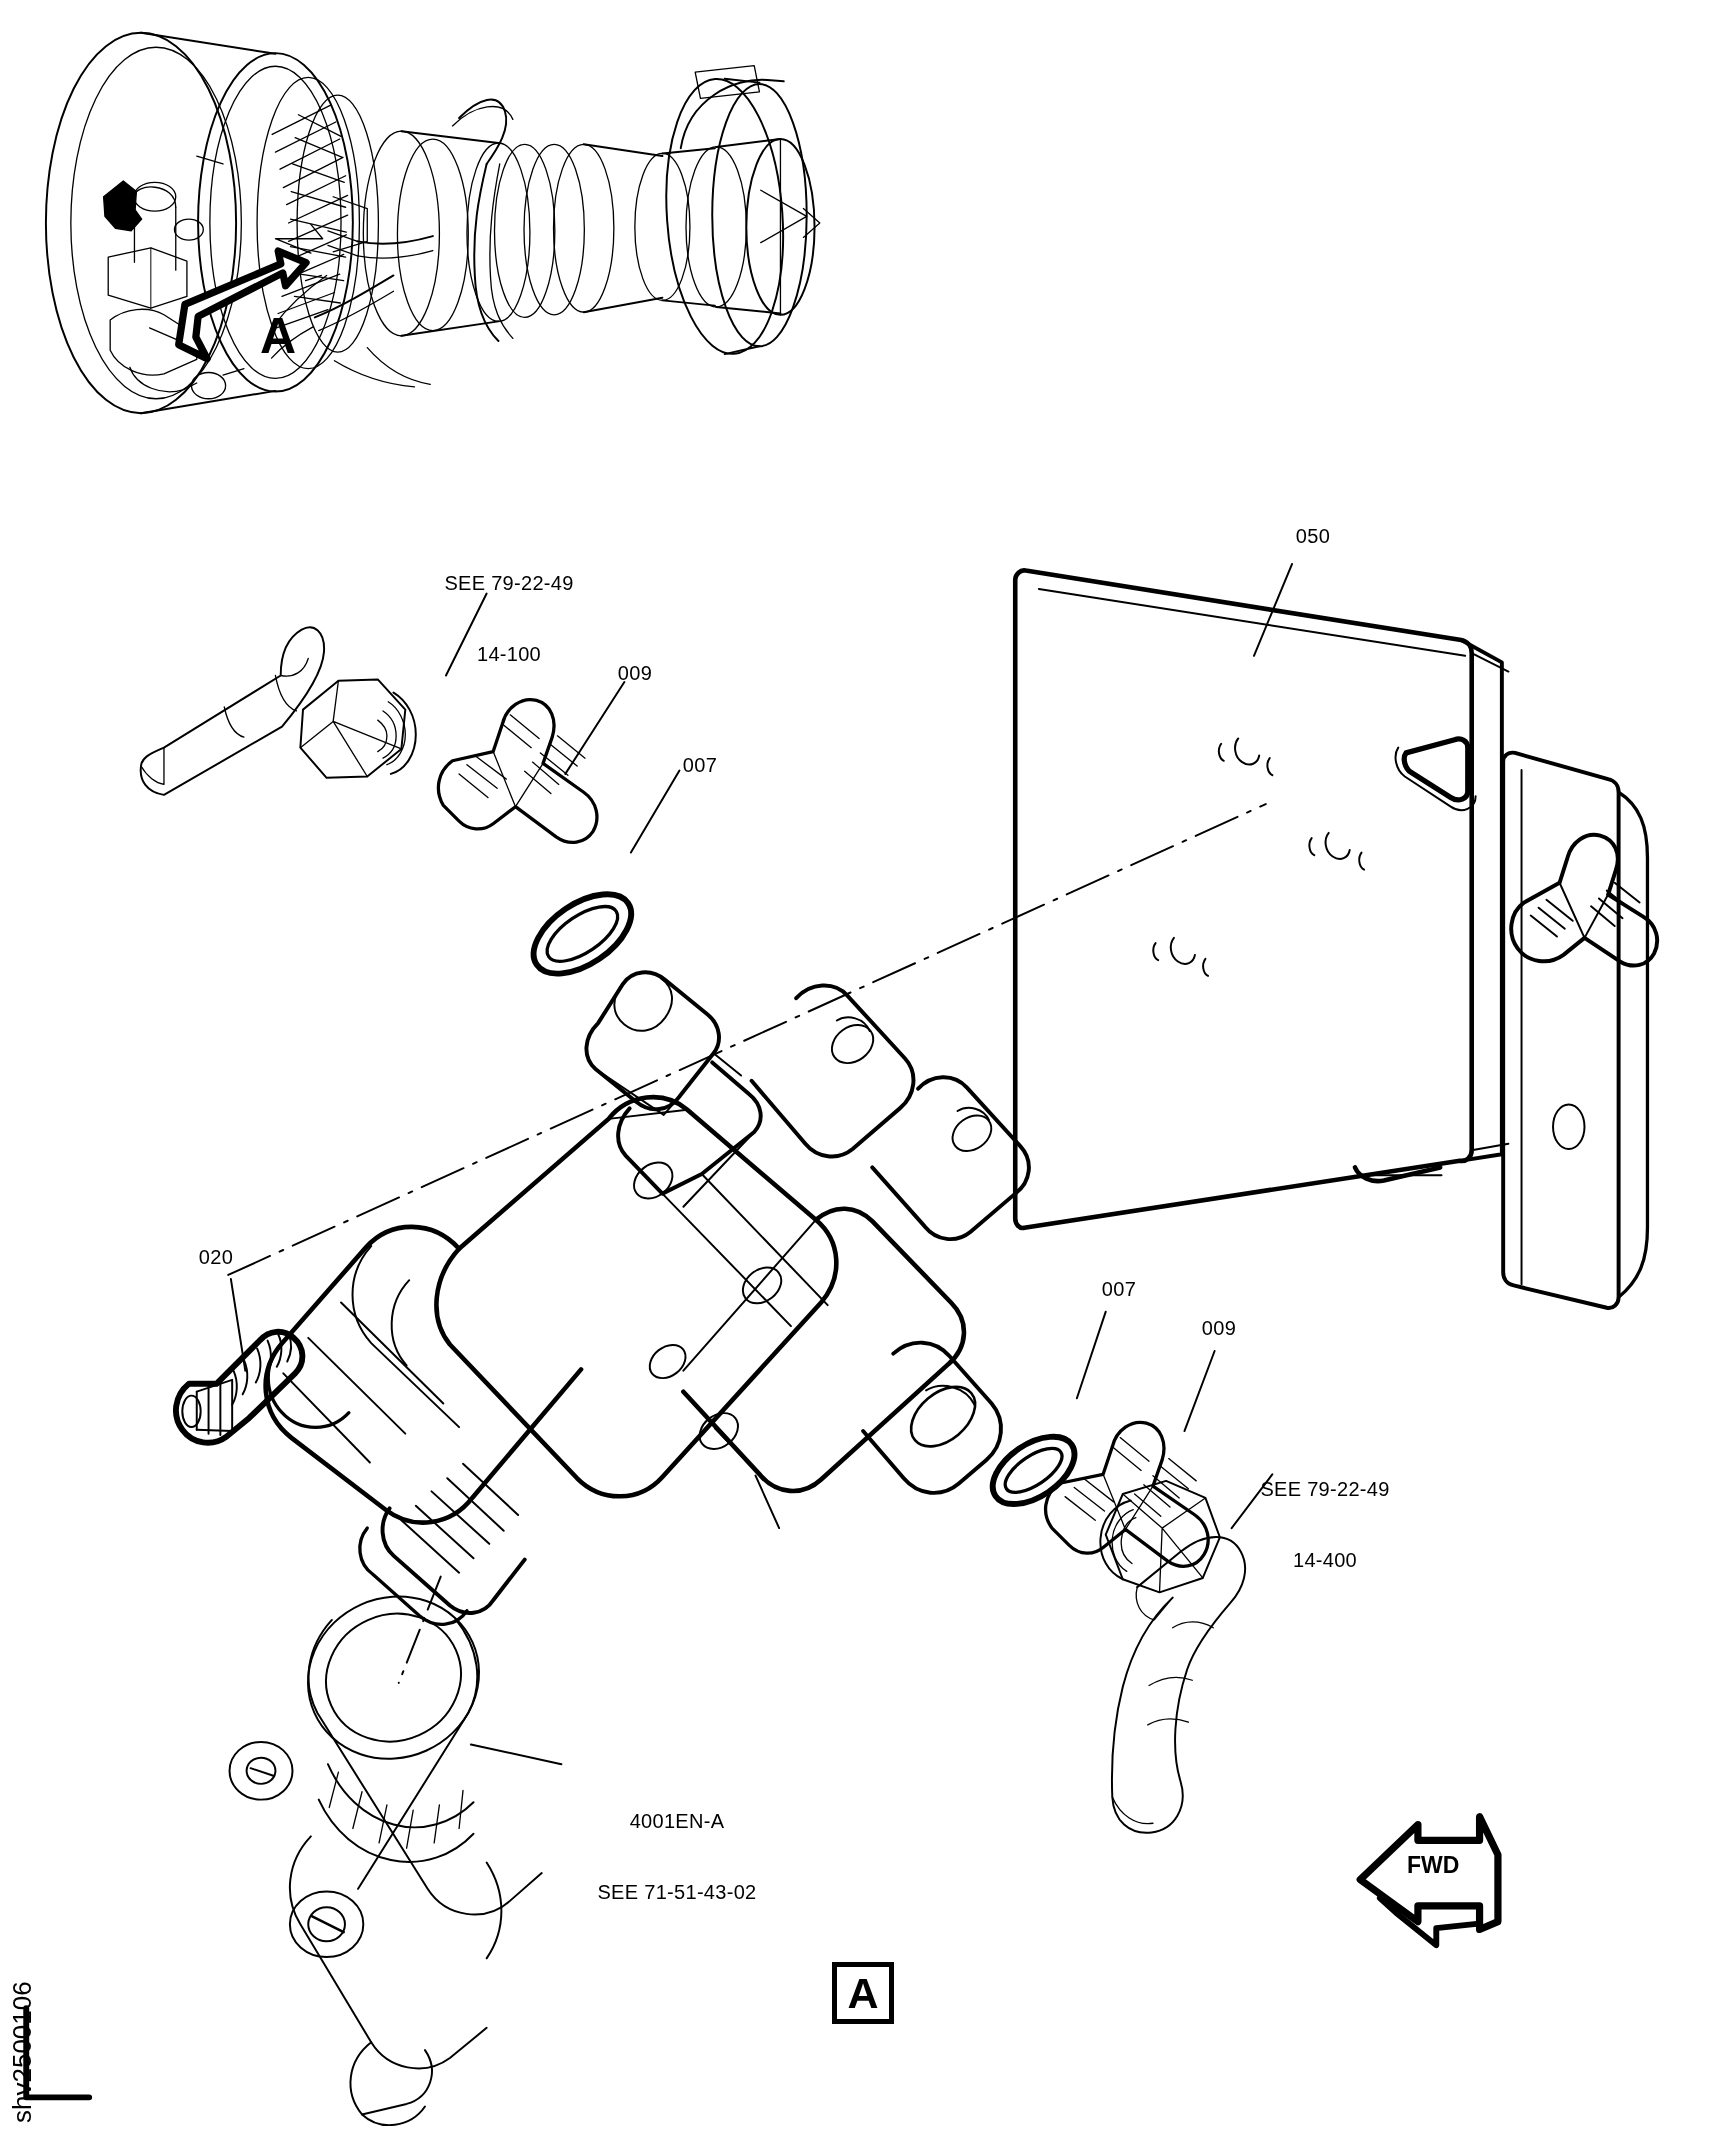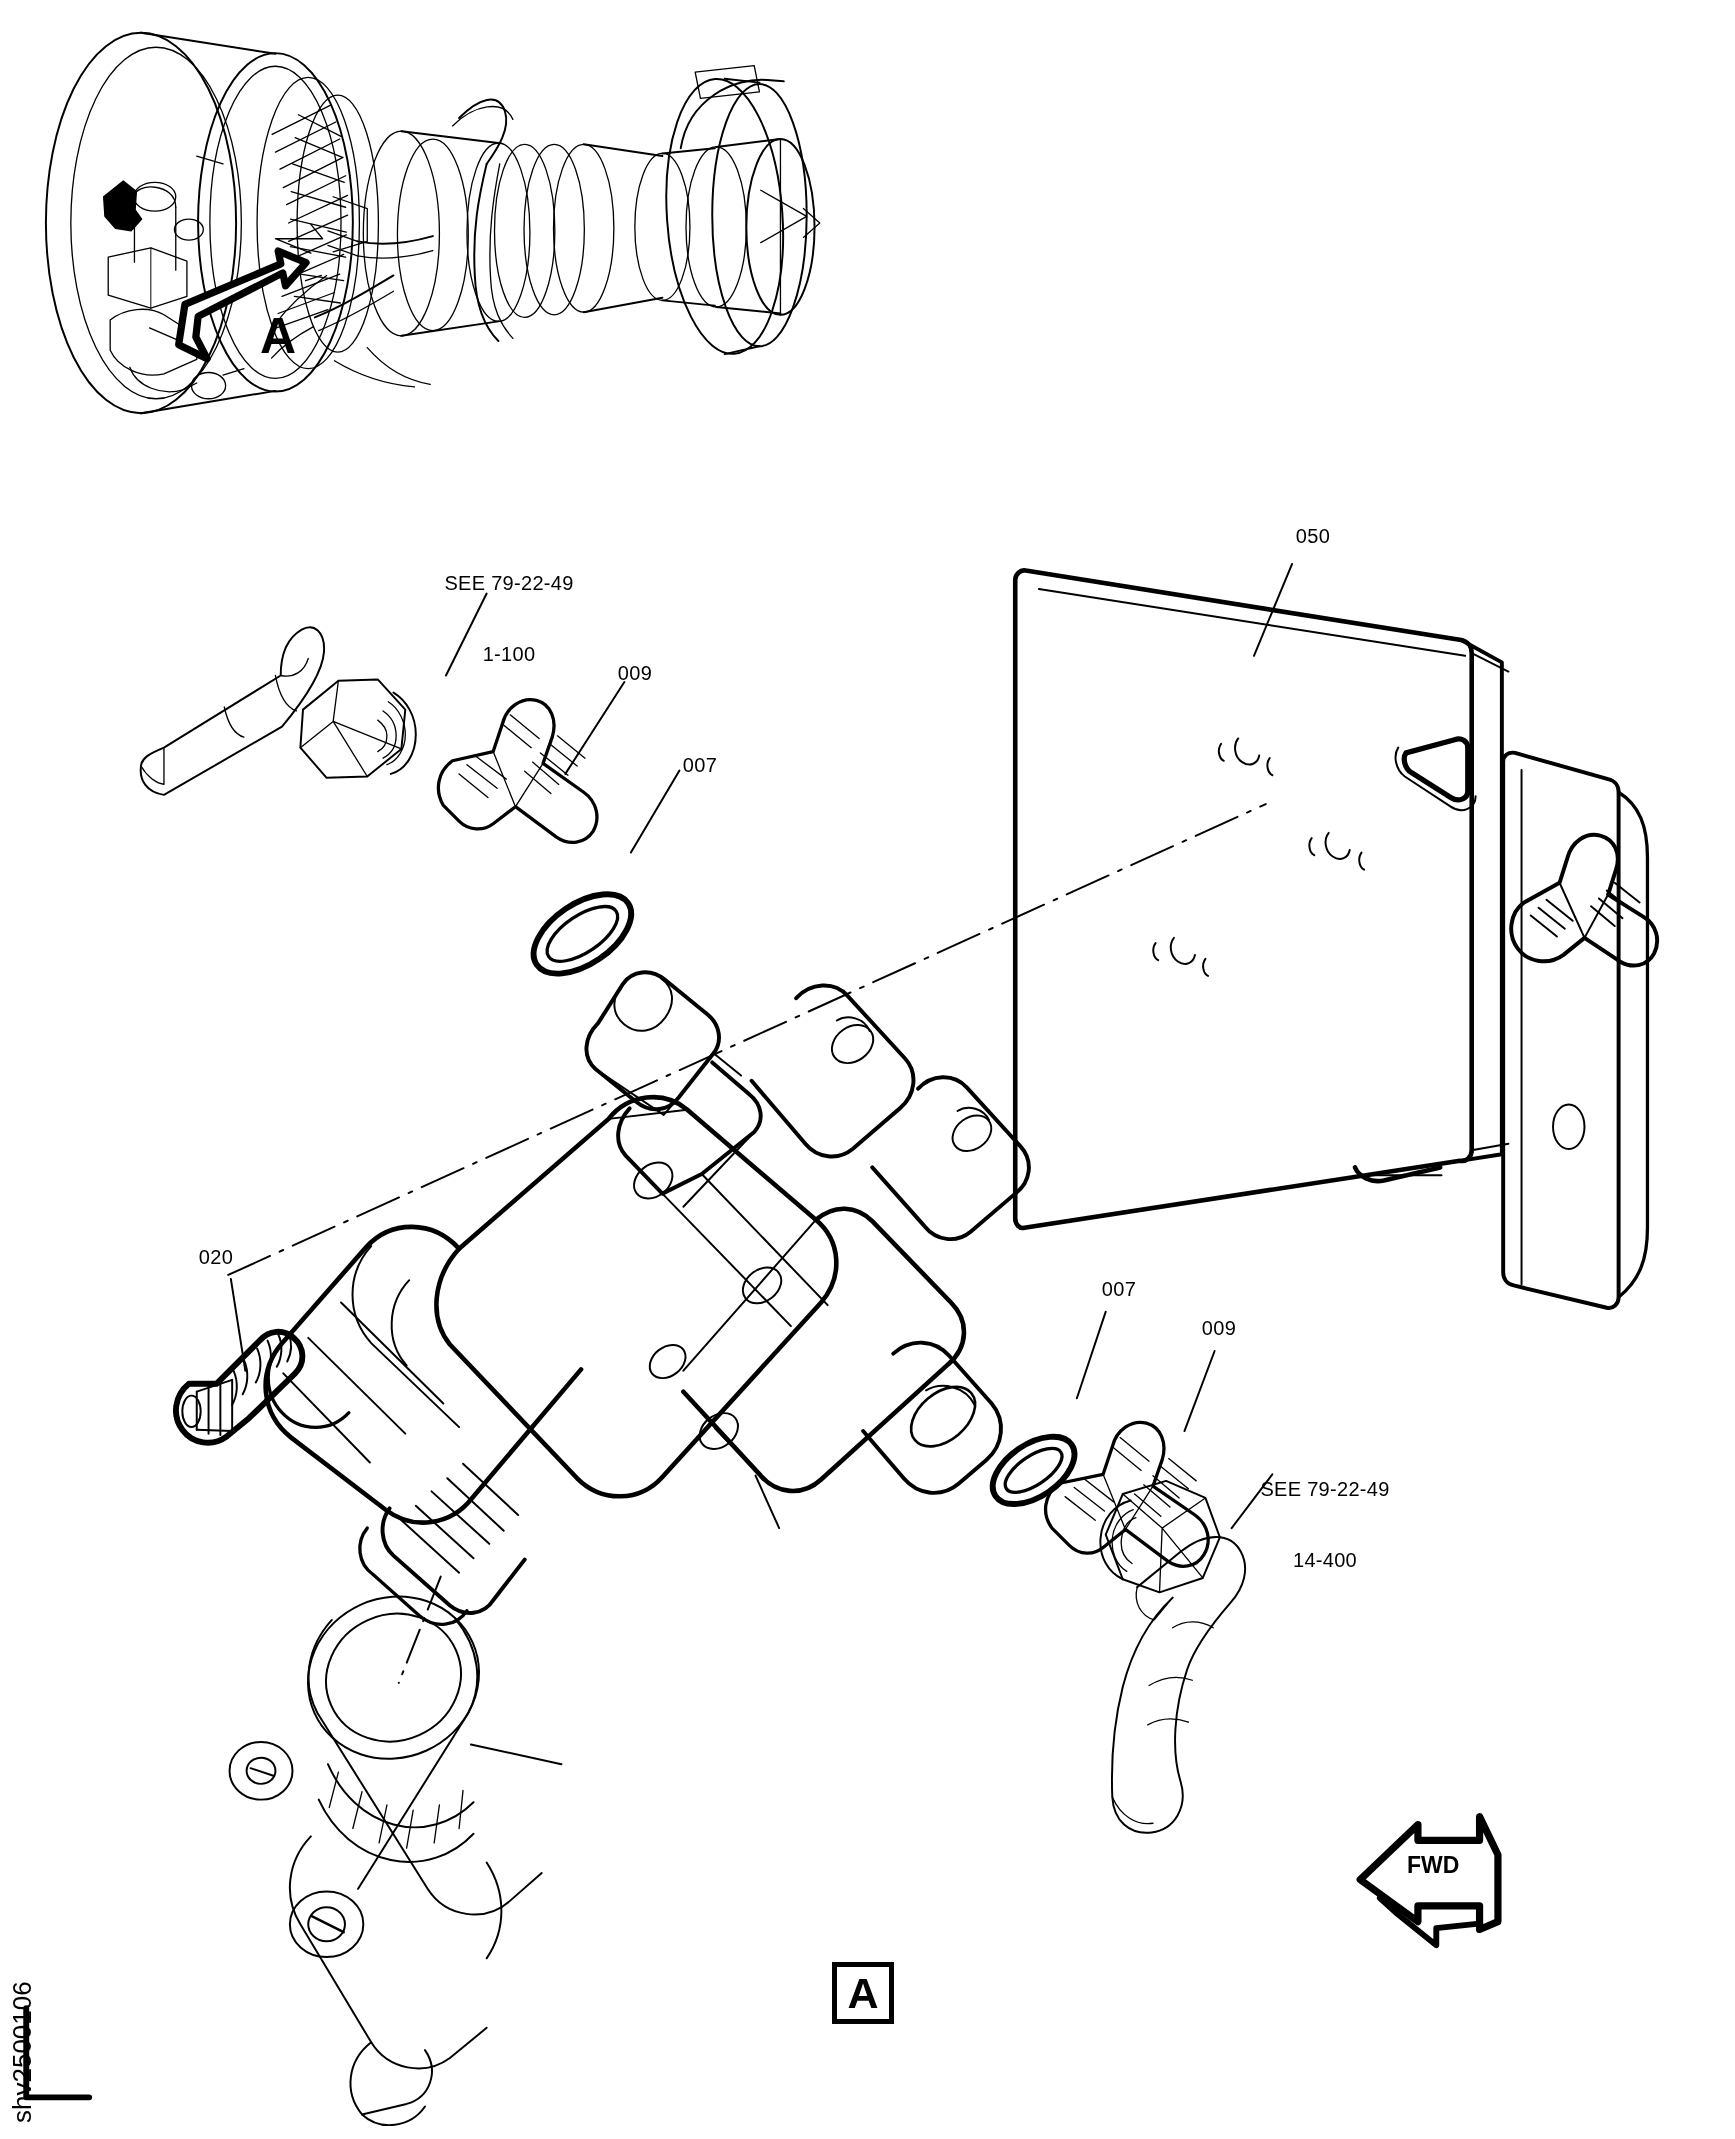--- a/index.html
+++ b/index.html
@@ -473,41 +473,45 @@
 
       <g stroke="#000" stroke-width="9" fill="none">
         <path d="M40 3062 L40 3198 L136 3198"></path>
       </g>
 
     </g>
   </svg>
 
   <div class="lbl ctr" style="left:509px; top:525px;">
     <div>SEE 79-22-49</div>
-    <div>1-100</div>
+    <div>14-100</div>
   </div>
 
   <div class="lbl ctr" style="left:635px; top:662px;">009</div>
 
   <div class="lbl ctr" style="left:700px; top:754px;">007</div>
 
   <div class="lbl ctr" style="left:1313px; top:525px;">050</div>
 
   <div class="lbl ctr" style="left:216px; top:1246px;text-align:center;">020</div>
 
   <div class="lbl ctr" style="left:1119px; top:1278px;">007</div>
 
   <div class="lbl ctr" style="left:1219px; top:1317px;">009</div>
 
   <div class="lbl ctr" style="left:1325px; top:1431px;">
     <div>SEE 79-22-49</div>
     <div>14-400</div>
   </div>
 
 
+  <div class="lbl ctr" style="left:677px; top:1763px;">
+    <div>4001EN-A</div>
+    <div>SEE 71-51-43-02</div>
+  </div>
 
   <div class="viewA" style="left:260px; top:307px;">A</div>
 
   <div class="fwdtxt" style="left:1407px; top:1852px; transform:rotate(0deg);">FWD</div>
 
   <div class="boxA" style="left:832px; top:1962px;">A</div>
 
   <div class="docid" style="left:38px; top:2092px;">shv2500106</div>
 
 </div>

